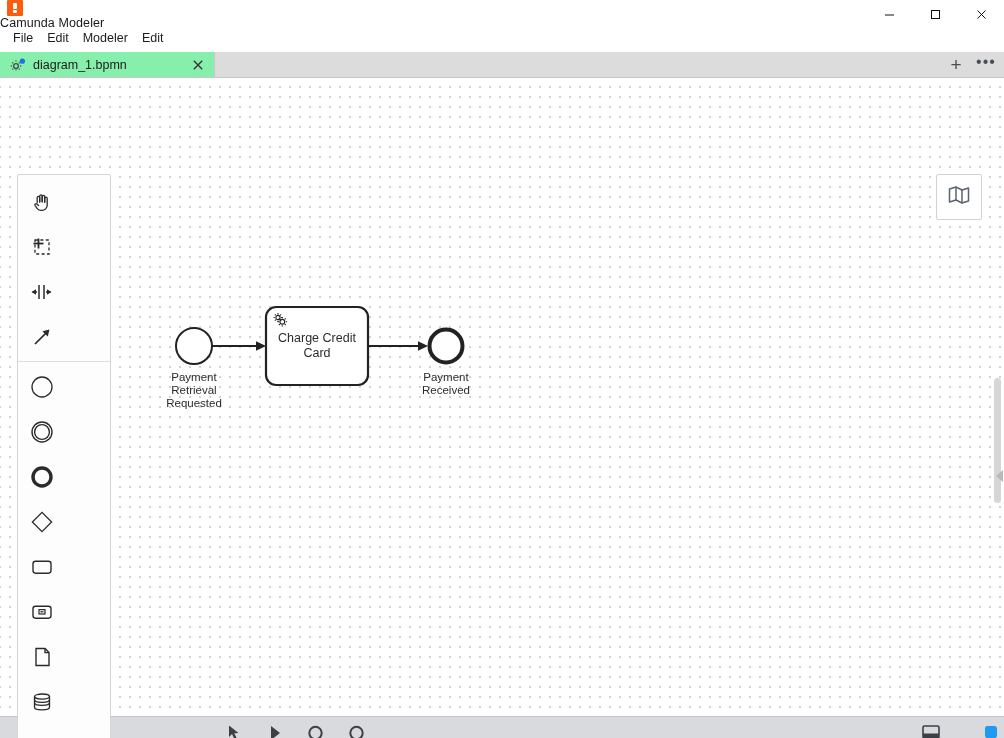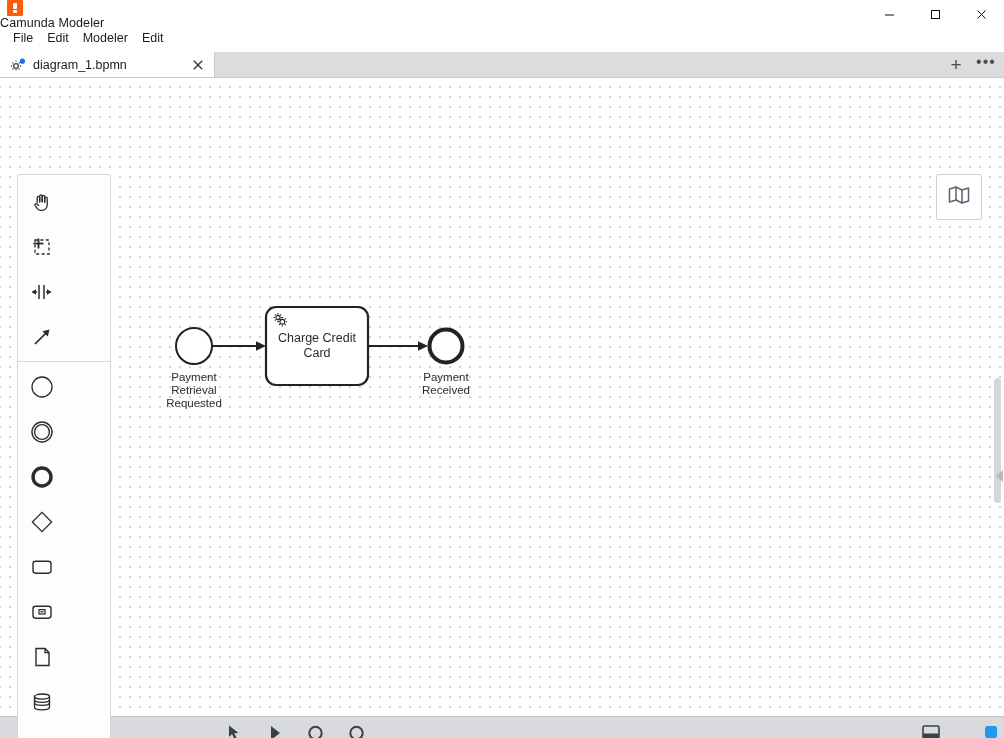--- a/index.html
+++ b/index.html
@@ -76,21 +76,21 @@
   
   .tabbar {
     height: 26px; width: 100%;
     background: #dcdcdc;
     display: flex; align-items: stretch;
     position: relative;
     border-bottom: 1px solid #c8c8c8;
   }
   .tab {
     display: flex; align-items: center;
-    background: #ffffff;
+    background: #86efac;
     padding: 0 8px 0 10px;
     min-width: 215px;
     border-right: 1px solid #c8c8c8;
     position: relative;
     cursor: default;
   }
   .tab-icon {
     width: 16px; height: 14px;
     margin-right: 7px;
     position: relative;

